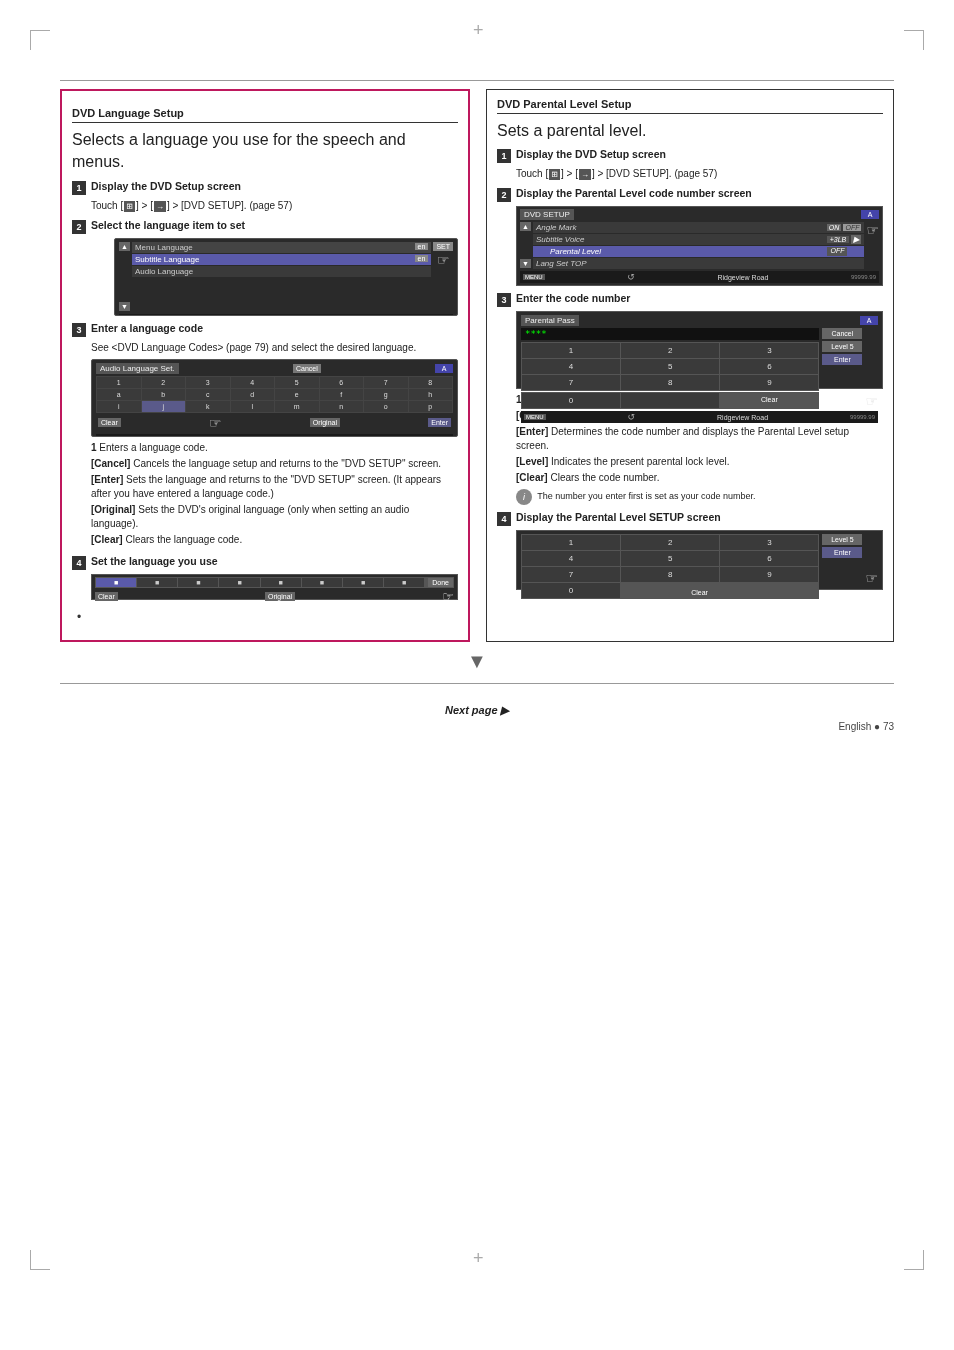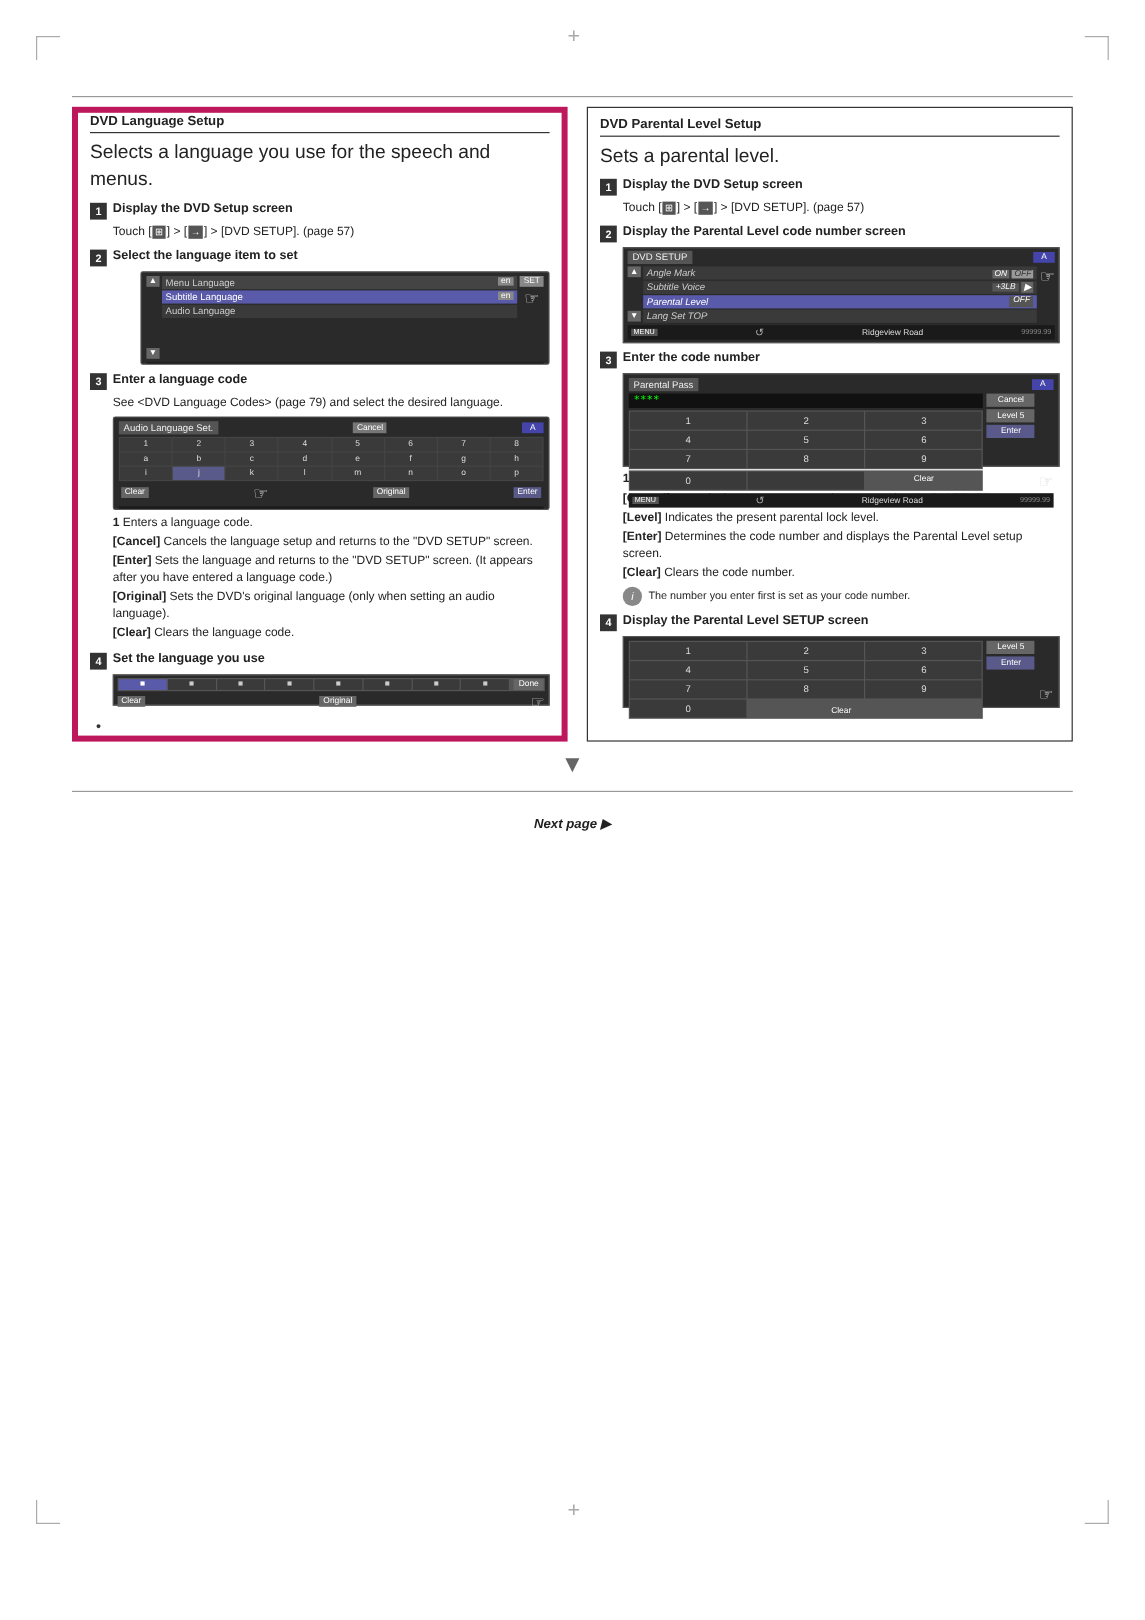--- a/index.html
+++ b/index.html
@@ -58,22 +58,22 @@
     }
 
     
     .two-col {
       display: flex;
       gap: 16px;
     }
 
     .col-left {
       flex: 1;
-      border: 5px solid #be185d;
-      padding: 1px 10px;
+      border: 2px solid #be185d;
+      padding: 16px 10px;
     }
 
     .col-right {
       flex: 1;
       border: 1px solid #333;
       padding: 8px 10px;
     }
 
     
     .section-title {
@@ -475,21 +475,21 @@
               <span>Angle Mark</span>
               <span><span style="background:#666;color:#fff;font-size:7px;padding:0 2px;">ON</span> <span style="background:#999;color:#333;font-size:7px;padding:0 2px;">OFF</span></span>
             </div>
             <div style="background:#3a3a3a; color:#ccc; font-size:8px; padding:1px 3px; margin-bottom:1px; display:flex; justify-content:space-between;">
               <span>Subtitle Voice</span>
               <span style="display:flex; align-items:center; gap:2px;">
                 <span style="background:#555;color:#fff;font-size:7px;padding:0 3px;">+3LB</span>
                 <span style="background:#666;color:#fff;font-size:8px;padding:0 2px;">▶</span>
               </span>
             </div>
-            <div class="selected-row" style="font-size:8px; padding:1px 3px; margin-bottom:1px; display:flex; justify-content:space-between;">
+            <div class="selected-row" style="font-size:8px; padding:1px 17px; margin-bottom:1px; display:flex; justify-content:space-between;">
               <span>Parental Level</span>
               <span style="background:#555;color:#fff;font-size:7px;padding:0 3px;">OFF</span>
             </div>
             <div style="background:#3a3a3a; color:#ccc; font-size:8px; padding:1px 3px; display:flex; justify-content:space-between;">
               <span>Lang Set TOP</span>
             </div>
           </div>
           <div style="margin-left:2px;">
             <span style="font-size:14px; color:#ddd;">☞</span>
           </div>
@@ -543,22 +543,22 @@
           <span class="menu-label">MENU</span>
           <span style="font-size:9px; color:#aaa;">↺</span>
           <span class="road-name">Ridgeview Road</span>
           <span class="coord-text">99999.99</span>
         </div>
       </div>
 
       <div class="desc-list">
         <div class="desc-item"><span class="keyword">1</span>  Enters a code number.</div>
         <div class="desc-item"><span class="keyword">[Cancel]</span>  Cancels the current setup and returns to the "DVD SETUP" screen.</div>
+        <div class="desc-item"><span class="keyword">[Enter]</span>  Determines the code number and displays the Parental Level setup screen.</div>
         <div class="desc-item"><span class="keyword">[Level]</span>  Indicates the present parental lock level.</div>
-        <div class="desc-item"><span class="keyword">[Enter]</span>  Determines the code number and displays the Parental Level setup screen.</div>
         <div class="desc-item"><span class="keyword">[Clear]</span>  Clears the code number.</div>
       </div>
 
       <div class="note-box">
         <span style="display:inline-flex; align-items:center; justify-content:center; width:16px; height:16px; background:#888; border-radius:50%; color:#fff; font-size:9px; margin-right:3px; font-style:italic; vertical-align:middle;">i</span>
         <span>The number you enter first is set as your code number.</span>
       </div>
 
       <div class="step-header" style="margin-top:6px;">
         <span class="step-num">4</span>
@@ -597,14 +597,19 @@
 
   <div style="display:flex; justify-content:center; margin-top:8px; margin-bottom:4px;">
     <span style="font-size:20px; color:#666;">▼</span>
   </div>
 
   <div class="bottom-line"></div>
 
   <div class="bottom-nav">
     <span style="font-style:italic; font-weight:bold; font-size:11px;">Next page ▶</span>
   </div>
+  <div style="text-align:right; margin-top:4px; font-size:10px; color:#444;">
+    <span>English</span>
+    <span>●</span>
+    <span>73</span>
+  </div>
 
 </div>
 
 </body></html>

